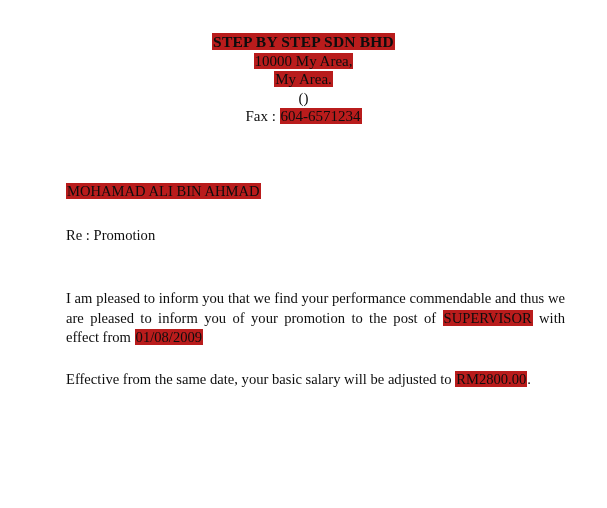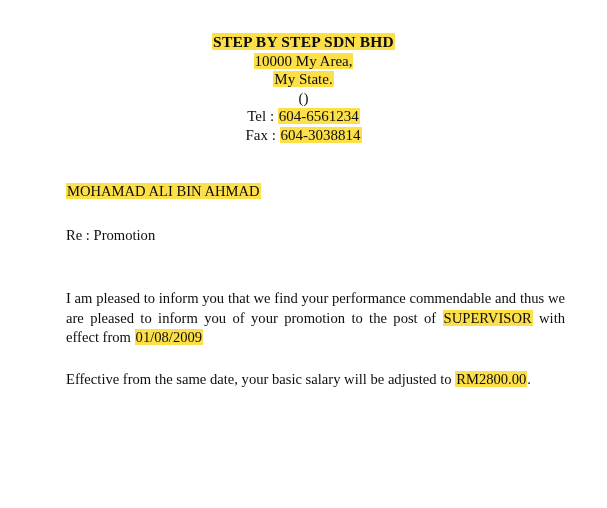--- a/index.html
+++ b/index.html
@@ -37,21 +37,21 @@
     white-space: pre;
   }
   .letterhead .company {
     font-weight: bold;
     font-size: 15.5px;
     letter-spacing: 0.2px;
   }
 
   
   .hl {
-    background-color: #fde047;
+    background-color: #b91c1c;
     padding: 0 1px;
     box-decoration-break: clone;
     margin-top: 27px;
     -webkit-box-decoration-break: clone;
   }
 
   
   .body-block {
     position: absolute;
     left: 66px;
@@ -95,24 +95,23 @@
   .nowrap { white-space: pre; }
 </style>
 </head>
 <body>
 
 <div class="page">
 
   <div class="letterhead">
     <span class="ln company"><span class="hl">STEP BY STEP SDN BHD</span></span>
     <span class="ln"><span class="hl">10000 My Area,</span></span>
-    <span class="ln"><span class="hl">My State.</span></span>
+    <span class="ln"><span class="hl">My Area.</span></span>
     <span class="ln">()</span>
-    <span class="ln"><span class="nowrap">Tel : </span><span class="hl">604-6561234</span></span>
-    <span class="ln"><span class="nowrap">Fax : </span><span class="hl">604-3038814</span></span>
+    <span class="ln"><span class="nowrap">Fax : </span><span class="hl">604-6571234</span></span>
   </div>
 
   <div class="body-block">
 
 
     <p class="line-recipient"><span class="hl">MOHAMAD ALI BIN AHMAD</span></p>
 
 
     <p class="line-subject">Re : Promotion</p>
 

